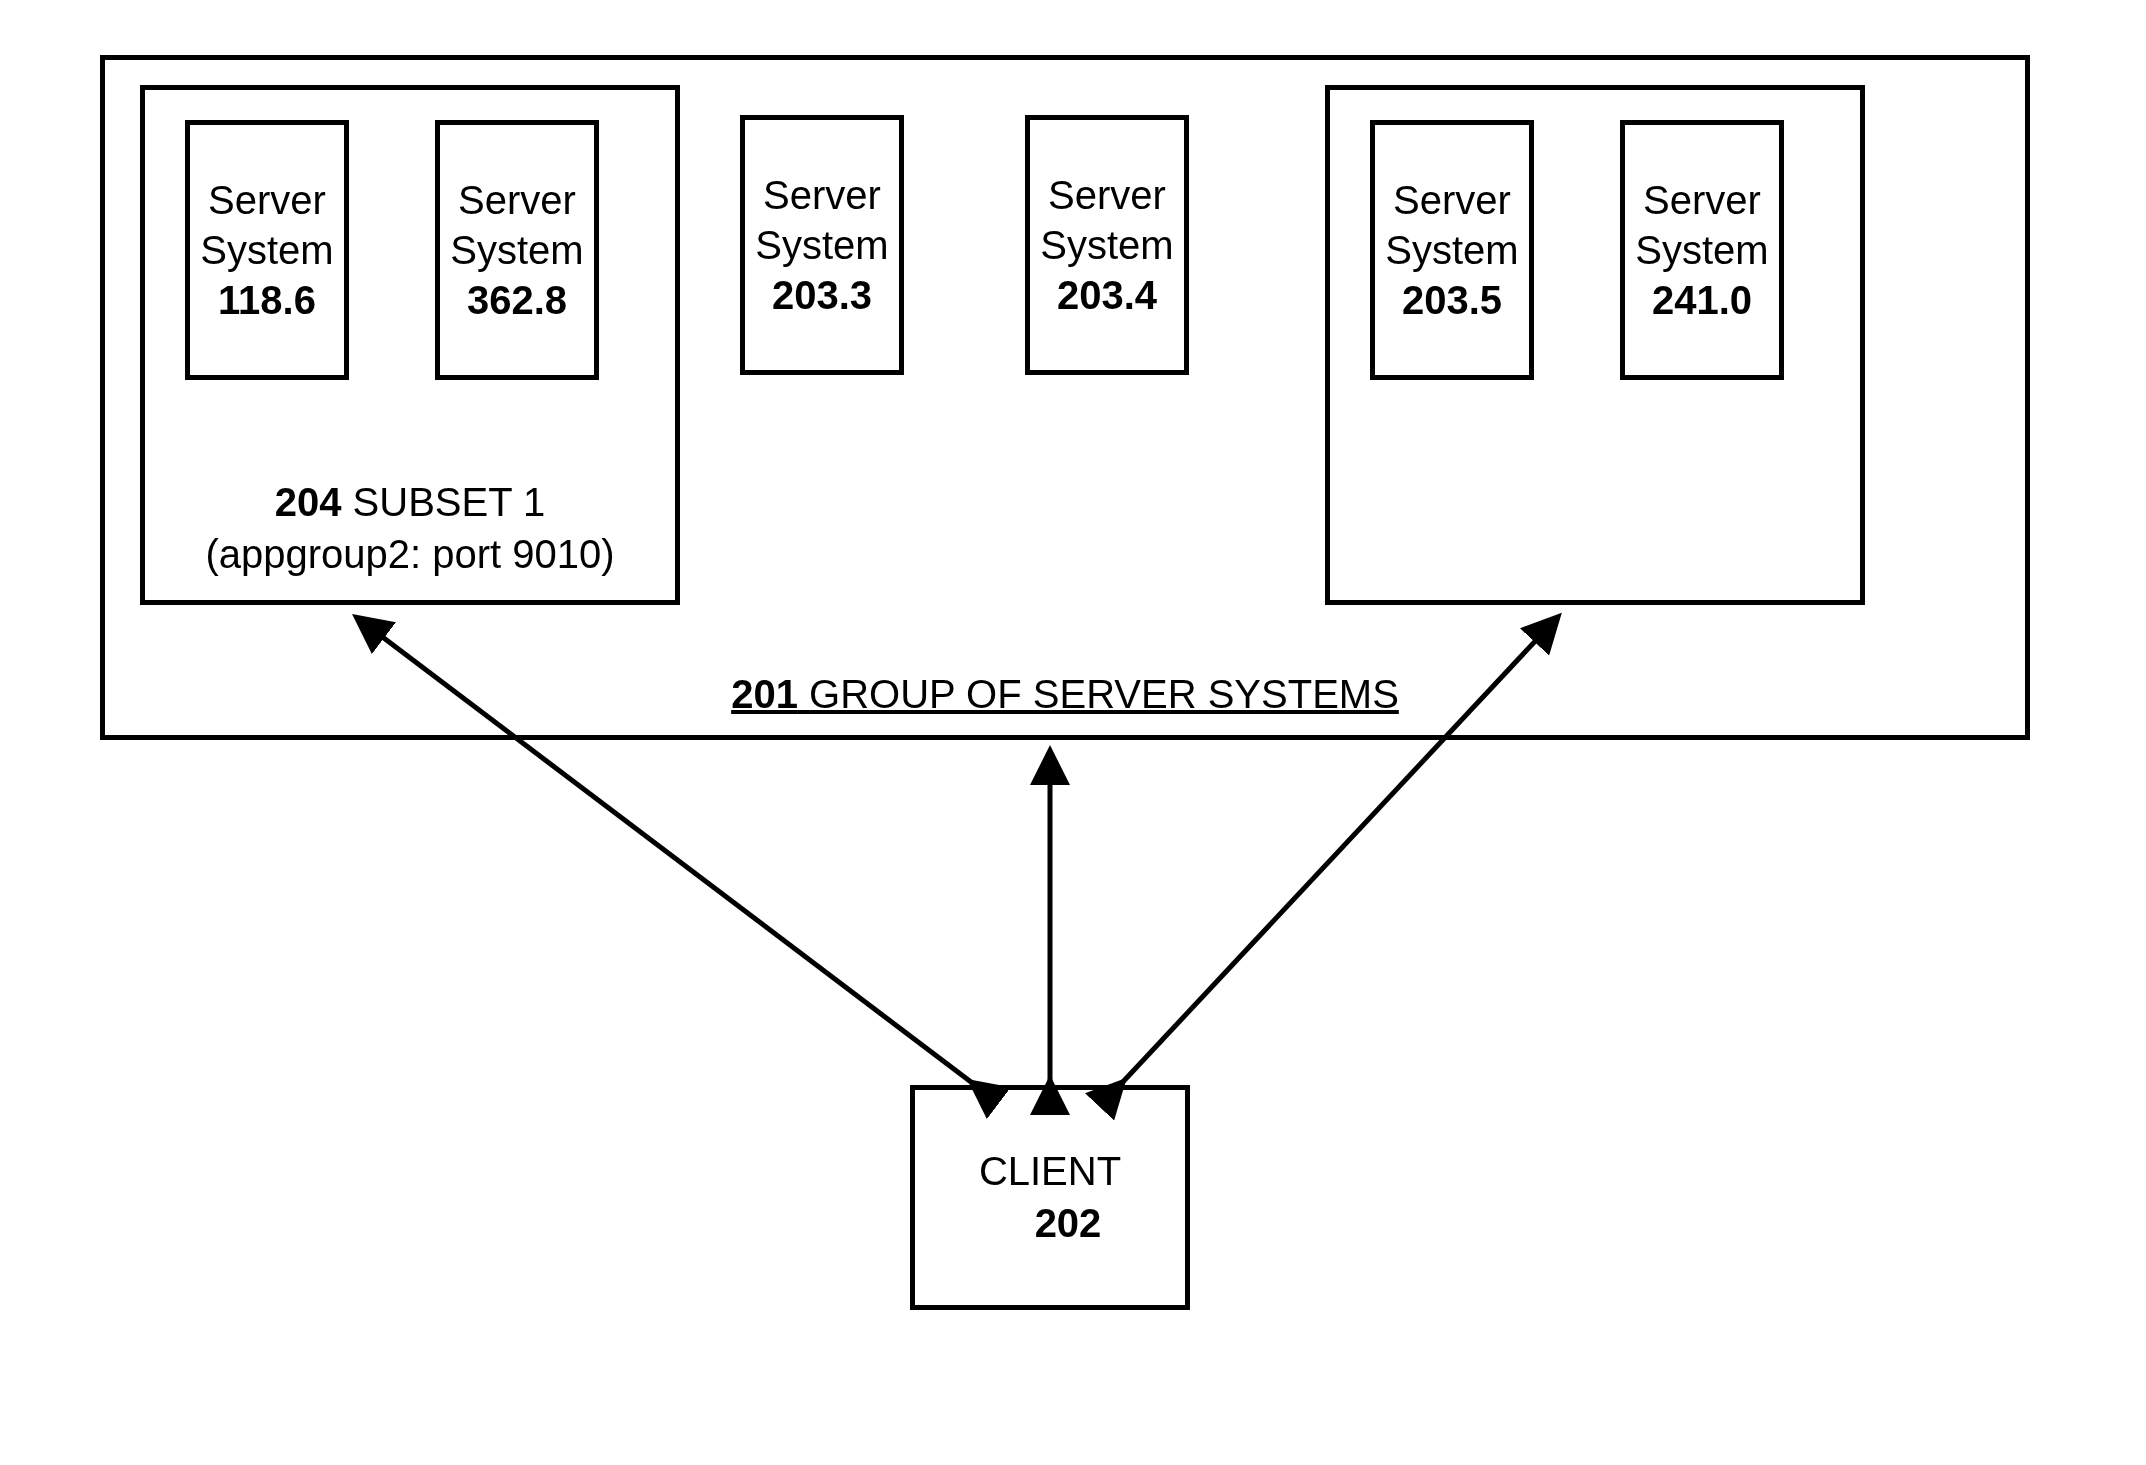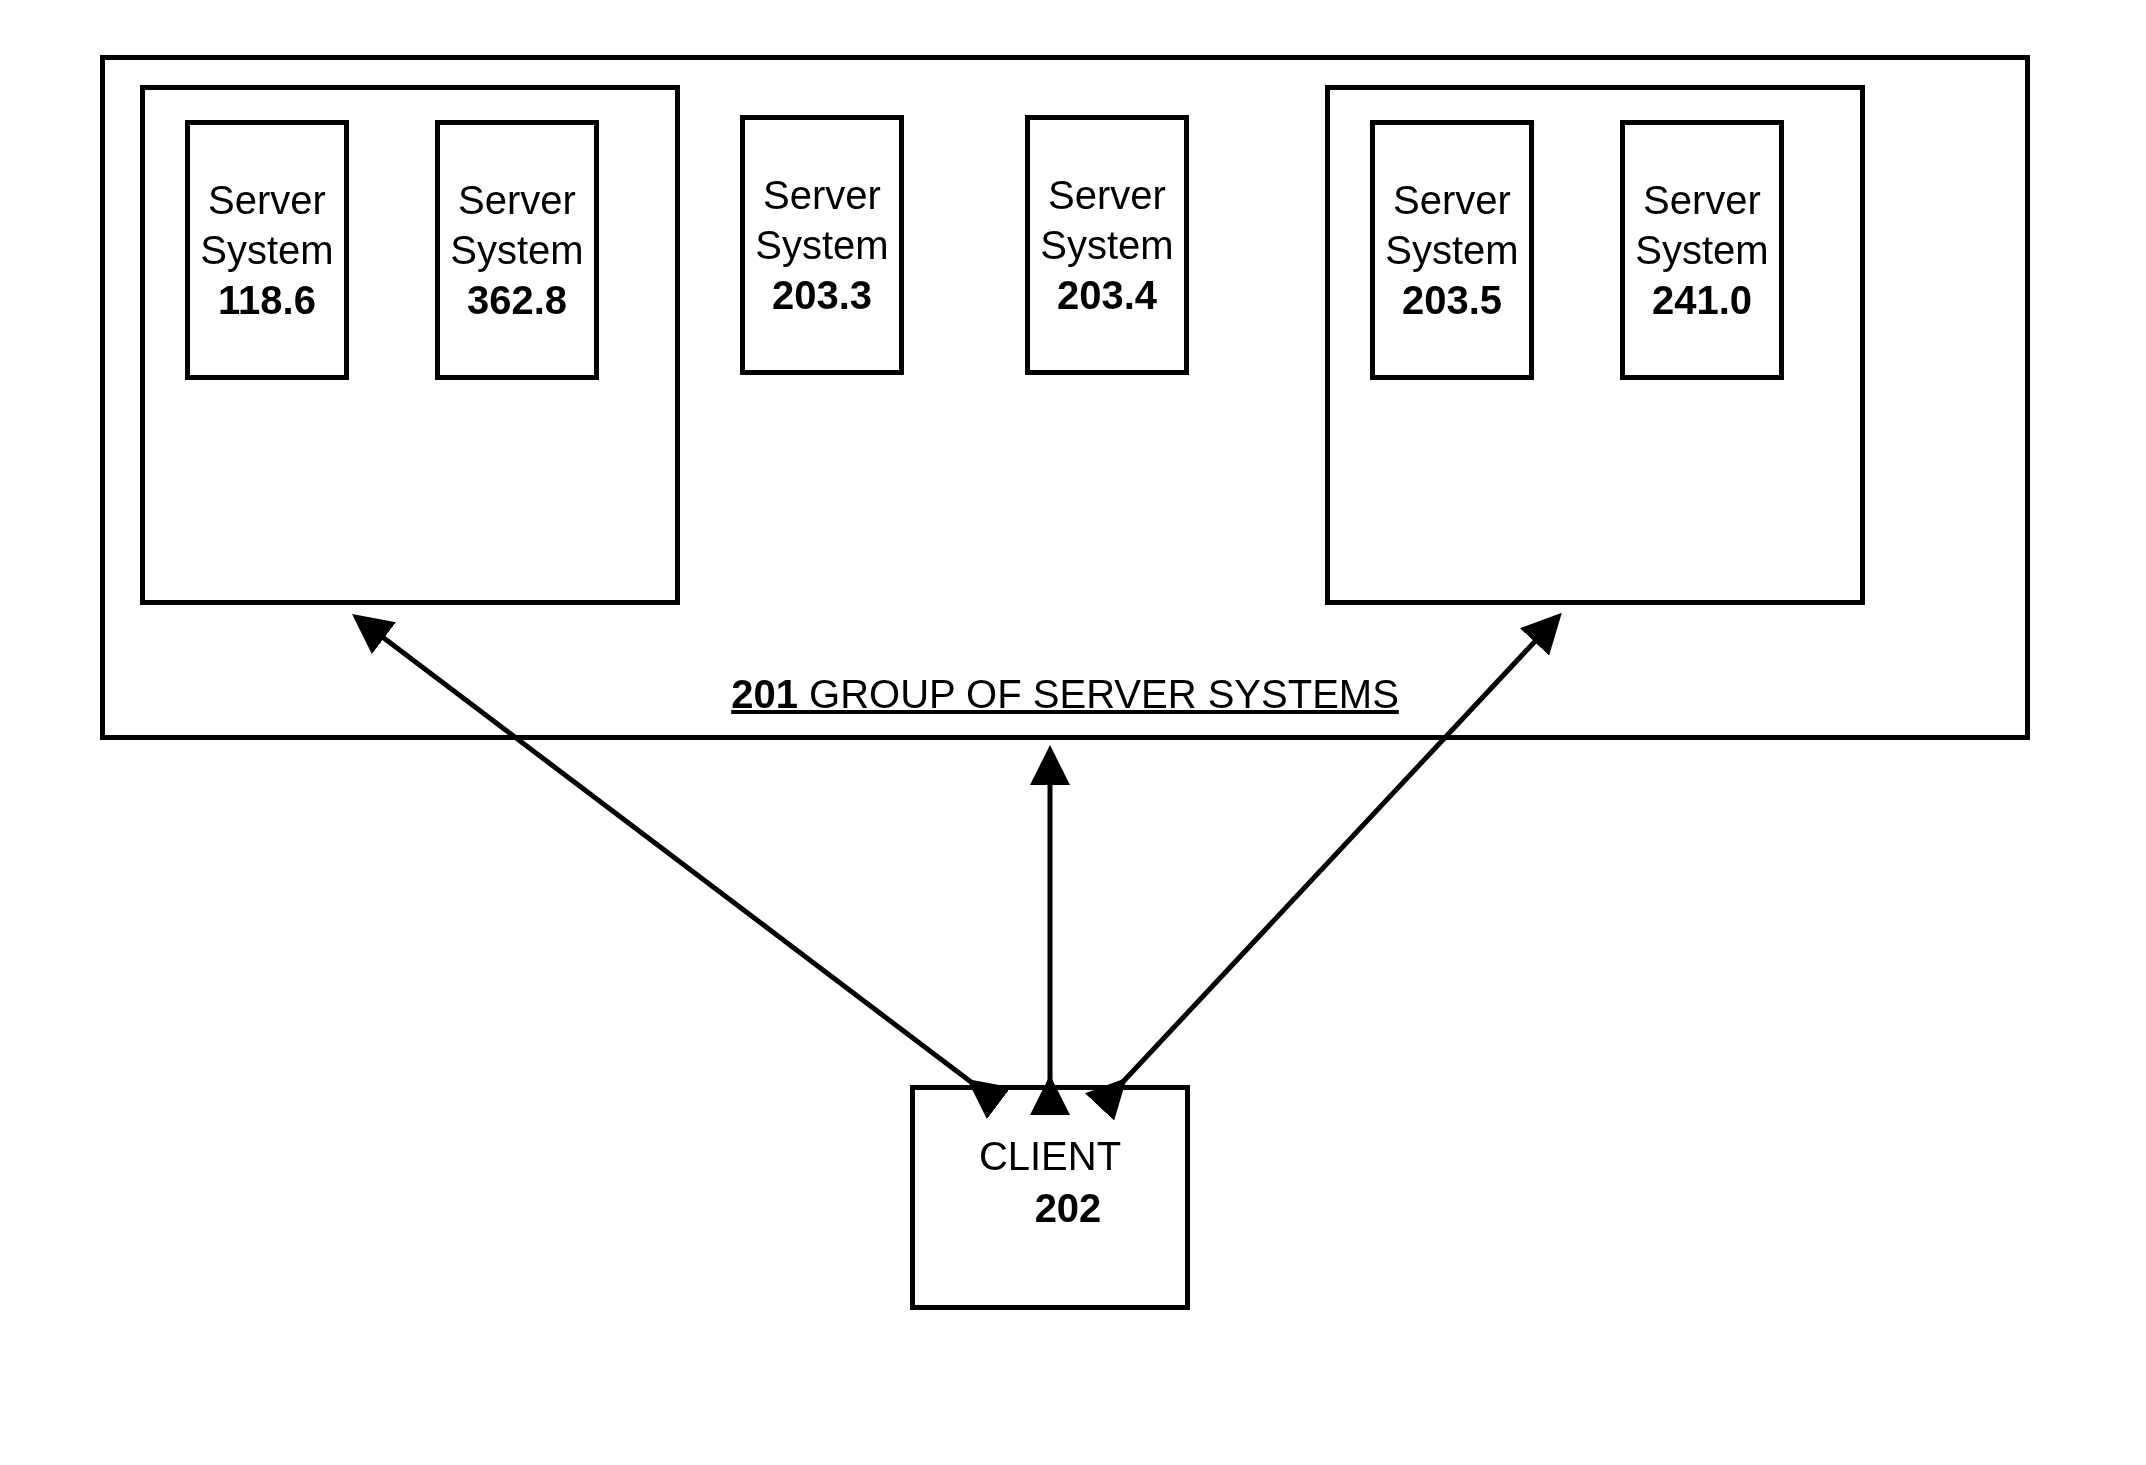--- a/index.html
+++ b/index.html
@@ -70,21 +70,21 @@
   }
   .group-label .refnum { font-weight: bold; }
   .client-box {
     position: absolute;
     left: 910px;
     top: 1085px;
     width: 280px;
     height: 225px;
     border: 5px solid #000;
     text-align: center;
-    padding-top: 40px;
+    padding-top: 55px;
     font-size: 40px;
     line-height: 1.3;
   }
   .client-box .refnum { font-weight: bold; margin-left: 36px; }
   svg.arrows {
     position: absolute;
     left: 0; top: 0;
     width: 2146px;
     height: 1465px;
     pointer-events: none;
@@ -96,20 +96,25 @@
 <div class="group">
 
   <div class="subset subset1">
     <div class="server-box" style="left:40px; top:30px;">
       <span class="label-line">Server<br>System</span>
       <span class="idnum">118.6</span>
     </div>
     <div class="server-box" style="left:290px; top:30px;">
       <span class="label-line">Server<br>System</span>
       <span class="idnum">362.8</span>
+    </div>
+    <div class="subset-label">
+      <span class="refnum">204</span>
+      <span>SUBSET 1</span><br>
+      <span>(appgroup2: port 9010)</span>
     </div>
   </div>
 
   <div class="server-box" style="left:635px; top:55px;">
     <span class="label-line">Server<br>System</span>
     <span class="idnum">203.3</span>
   </div>
   <div class="server-box" style="left:920px; top:55px;">
     <span class="label-line">Server<br>System</span>
     <span class="idnum">203.4</span>

